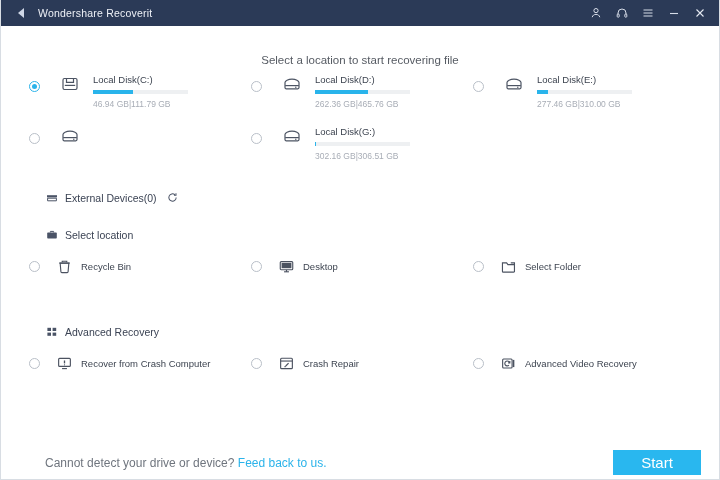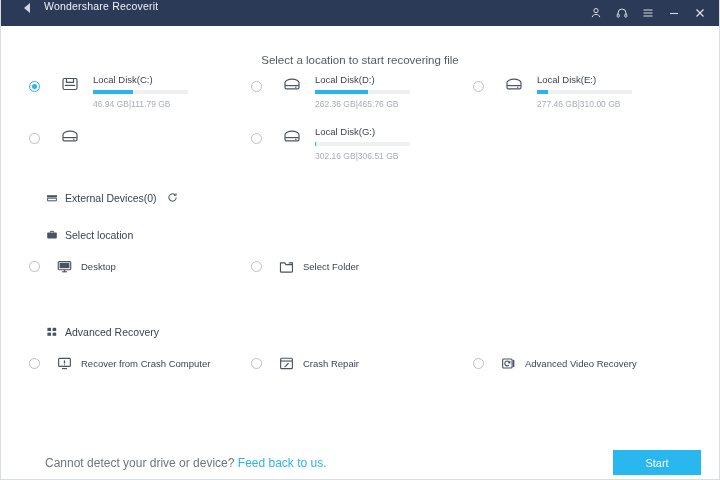--- a/index.html
+++ b/index.html
@@ -16,21 +16,22 @@
     border: 1px solid #d8dde3;
     border-top: none;
     overflow: hidden;
   }
 
   
   .titlebar {
     height: 26px;
     background: #2b3a57;
     display: flex;
-    padding: 0 6px 0 18px;
+    align-items: center;
+    padding: 0 6px 0 12px;
     color: #e9edf4;
   }
   .tb-back {
     width: 16px; height: 16px;
     display: flex; align-items: center; justify-content: center;
     margin-right: 9px;
   }
   .tb-title {
     font-size: 10.5px;
     letter-spacing: .2px;
@@ -180,21 +181,21 @@
   .footer-note a {
     color: #2bb3ea;
     text-decoration: none;
   }
   .start-btn {
     position: absolute;
     right: 18px; top: 450px;
     width: 88px; height: 25px;
     background: #29b7ef;
     color: #ffffff;
-    font-size: 11px;
+    font-size: 15px;
     display: flex; align-items: center; justify-content: center;
     border: none;
     font-family: "Liberation Sans", sans-serif;
   }
   .mt-hdd  { margin-top: 24px; }
   .mt-ext  { margin-top: 14px; }
   .mt-loc  { margin-top: 24px; }
   .mt-adv  { margin-top: 44px; }
   .gap-s   { margin-top: 7px; }
   .gap-opt { margin-top: 10px; }
@@ -362,20 +363,31 @@
       </span>
       <span class="sec-label">Select location</span>
     </div>
   </div>
 
   <div class="grid3opt gap-opt">
     <div class="opt">
       <span class="radio"></span>
       <span class="opt-ico">
         <svg width="17" height="17" viewBox="0 0 18 18" fill="none" stroke="#4b5260" stroke-width="1.2">
+            <path d="M4.4 5.4h9.2l-.8 9.2a1 1 0 0 1-1 .9H6.2a1 1 0 0 1-1-.9z"></path>
+            <path d="M3.4 5.4h11.2"></path>
+            <path d="M6.6 4.6V3.4h4.8v1.2"></path>
+          </svg>
+      </span>
+      <span class="opt-label">Recycle Bin</span>
+    </div>
+    <div class="opt">
+      <span class="radio"></span>
+      <span class="opt-ico">
+        <svg width="17" height="17" viewBox="0 0 18 18" fill="none" stroke="#4b5260" stroke-width="1.2">
             <rect x="2.4" y="3.8" width="13.2" height="8.6" rx="1"></rect>
             <rect x="3.8" y="5.2" width="10.4" height="5.6" fill="#4b5260" stroke="none"></rect>
             <path d="M6.4 14.6h5.2"></path>
             <path d="M9 12.6v2"></path>
           </svg>
       </span>
       <span class="opt-label">Desktop</span>
     </div>
     <div class="opt">
       <span class="radio"></span>

